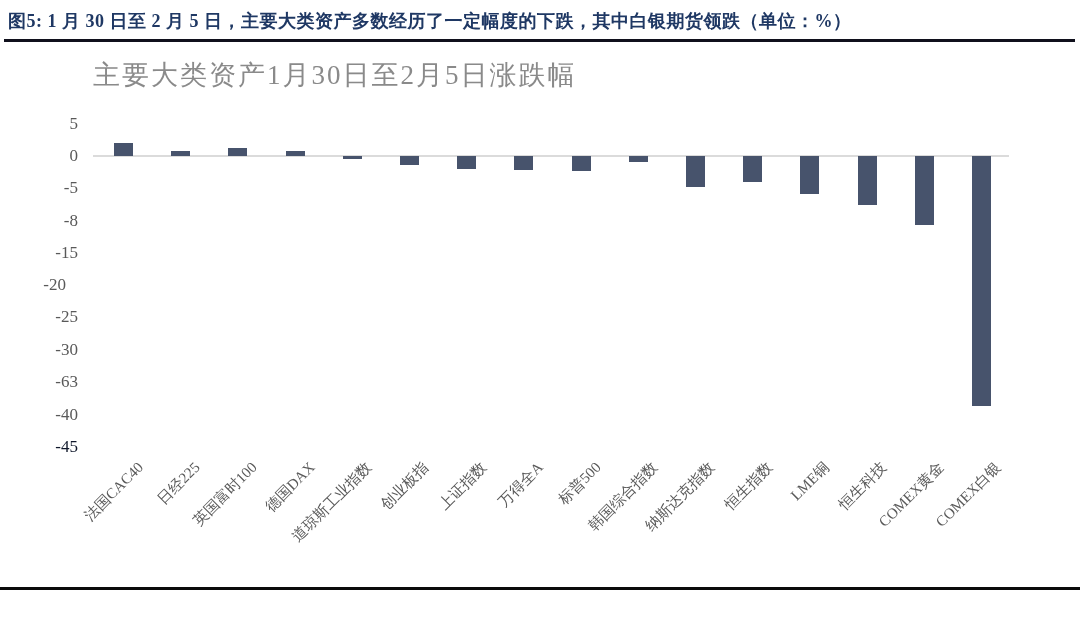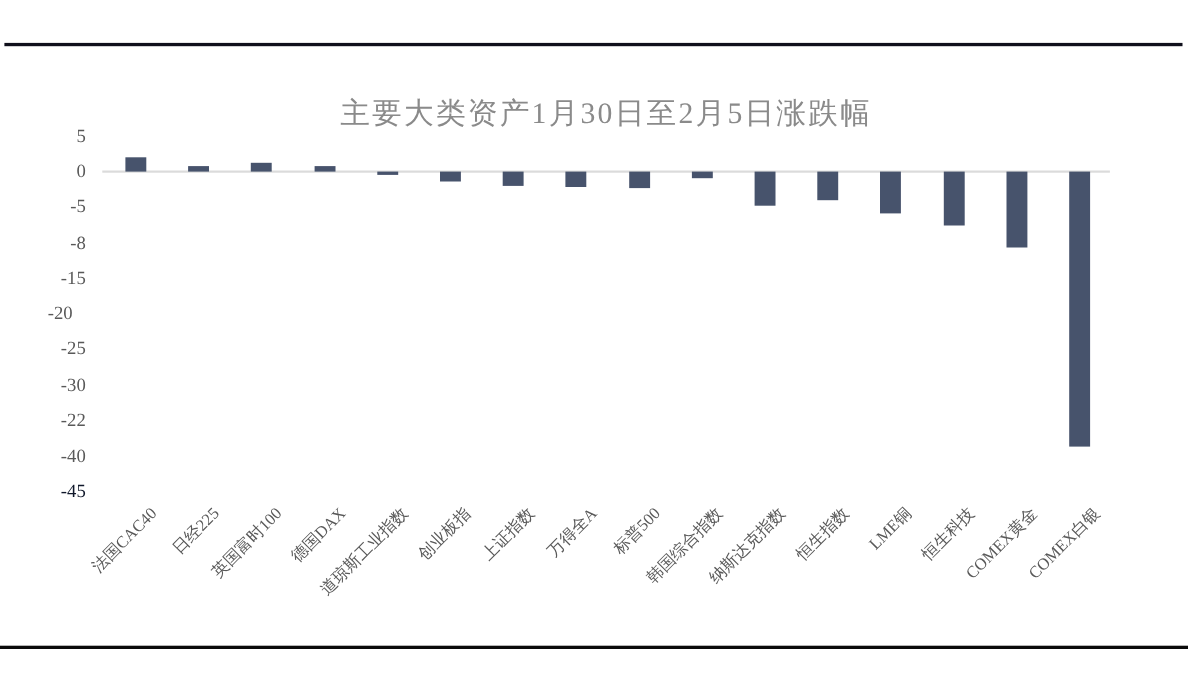--- a/index.html
+++ b/index.html
@@ -21,26 +21,24 @@
     white-space: nowrap;
   }
   .rule-top {
     position: absolute;
     left: 4px; top: 39px; width: 1071px; height: 3px;
     background: #10101c;
   }
   .chart-title {
     position: absolute;
     left: 93px; top: 57px; width: 916px;
-    text-align: center;
     font-size: 27px;
     color: #8a8a8a;
     letter-spacing: 2px;
     white-space: nowrap;
-    margin-top: 28px;
   }
   .plot { position: absolute; left: 0; top: 0; width: 1080px; height: 622px; }
   .zero-line { position: absolute; height: 2px; }
   .ytick {
     position: absolute;
     width: 52px;
     text-align: right;
     font-size: 17px;
     line-height: 20px;
     color: #595959;
@@ -67,35 +65,36 @@
     font-weight: bold;
     color: #141414;
     letter-spacing: 0.5px;
   }
 </style>
 </head>
 <body>
 
 <div class="page">
 
+  <div class="fig-header">图5:  1 月 30 日至 2 月 5 日，主要大类资产多数经历了一定幅度的下跌，其中白银期货领跌（单位：%）</div>
 
   <div class="rule-top"></div>
 
   <div class="chart-title">主要大类资产1月30日至2月5日涨跌幅</div>
 
   <div class="plot" id="plot">
       <div class="ytick" style="left: 26px; top: 113.65px; color: rgb(89, 89, 89);">5</div>
       <div class="ytick" style="left: 26px; top: 146px; color: rgb(89, 89, 89);">0</div>
       <div class="ytick" style="left: 26px; top: 178.35px; color: rgb(89, 89, 89);">-5</div>
       <div class="ytick" style="left: 26px; top: 210.7px; color: rgb(89, 89, 89);">-8</div>
       <div class="ytick" style="left: 26px; top: 243.05px; color: rgb(89, 89, 89);">-15</div>
       <div class="ytick" style="left: 14px; top: 275.4px; color: rgb(89, 89, 89); text-align: right;">-20</div>
       <div class="ytick" style="left: 26px; top: 307px; color: rgb(89, 89, 89);">-25</div>
       <div class="ytick" style="left: 26px; top: 340.1px; color: rgb(89, 89, 89);">-30</div>
-      <div class="ytick" style="left: 26px; top: 372.45px; color: rgb(89, 89, 89);">-22</div>
+      <div class="ytick" style="left: 26px; top: 372.45px; color: rgb(89, 89, 89);">-63</div>
       <div class="ytick" style="left: 26px; top: 404.8px; color: rgb(89, 89, 89); text-align: right;">-40</div>
       <div class="ytick" style="left: 26px; top: 437.15px; color: #0f172a;">-45</div>
       <div class="zero-line" style="left: 93px; top: 155px; width: 916px; background: rgb(219, 219, 219);"></div>
       <div class="bar" style="left: 113.9px; top: 143.06px; width: 19px; height: 12.94px; background: rgb(71, 83, 108);"></div>
       <div class="xlabel" style="right: 945.6px; top: 459px;">法国CAC40</div>
       <div class="bar" style="left: 171.1px; top: 150.824px; width: 19px; height: 5.176px; background: rgb(71, 83, 108);"></div>
       <div class="xlabel" style="right: 888.4px; top: 459px;">日经225</div>
       <div class="bar" style="left: 228.3px; top: 147.589px; width: 19px; height: 8.411px; background: rgb(71, 83, 108);"></div>
       <div class="xlabel" style="right: 831.2px; top: 459px;">英国富时100</div>
       <div class="bar" style="left: 285.5px; top: 151.471px; width: 19px; height: 4.529px; background: rgb(71, 83, 108);"></div>

